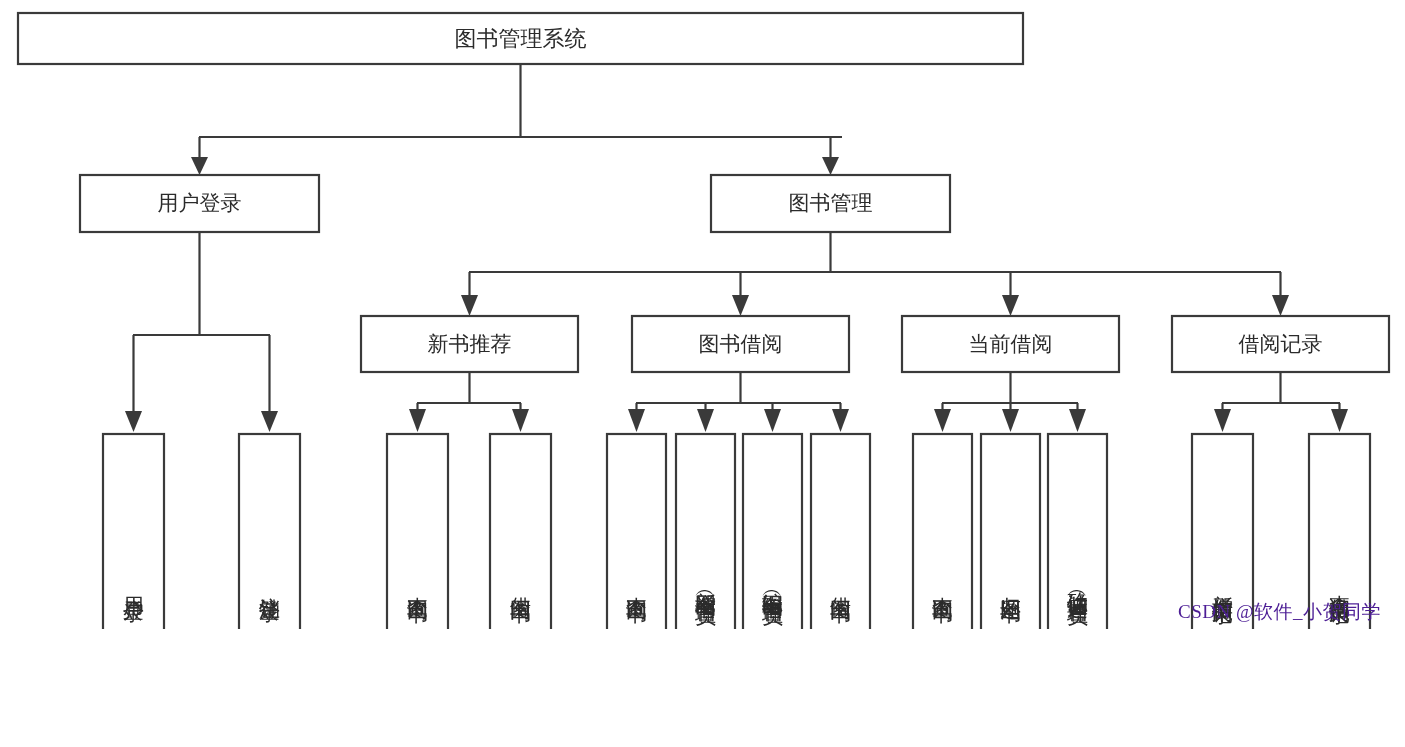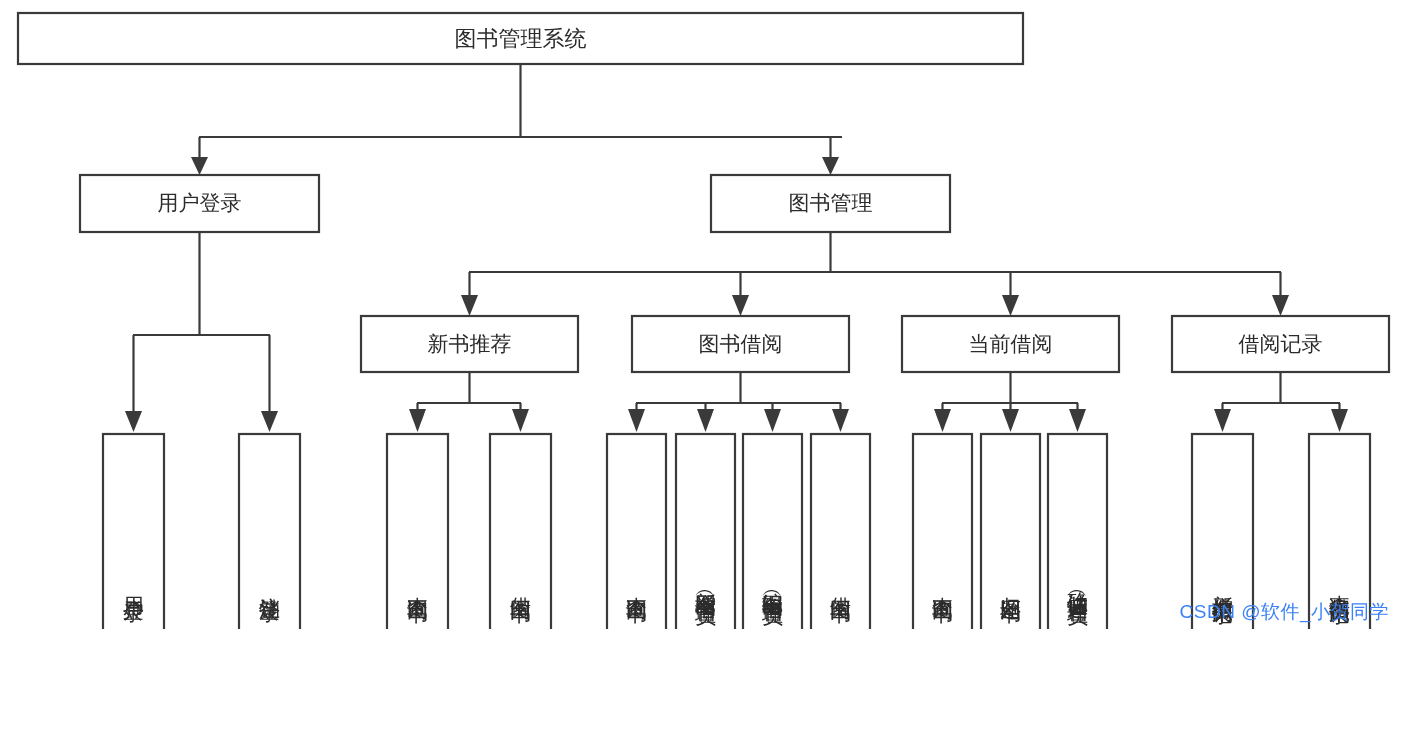--- a/index.html
+++ b/index.html
@@ -68,25 +68,25 @@
     display: flex;
     align-items: center;
     justify-content: center;
     text-align: center;
     white-space: nowrap;
     pointer-events: none;
     user-select: none;
   }
   .watermark {
     position: absolute;
-    right: 16px;
+    right: 24px;
     bottom: 4px;
-    font-family: Liberation Sans, sans-serif;
+    font-family: Liberation Serif, serif;
     font-size: 19px;
-    color: #3b82f6;
+    color: #4c1d95;
     letter-spacing: 0.5px;
     white-space: nowrap;
     user-select: none;
   }
 </style>
 </head>
 <body>
 
 <div id="diagram-root">
 

